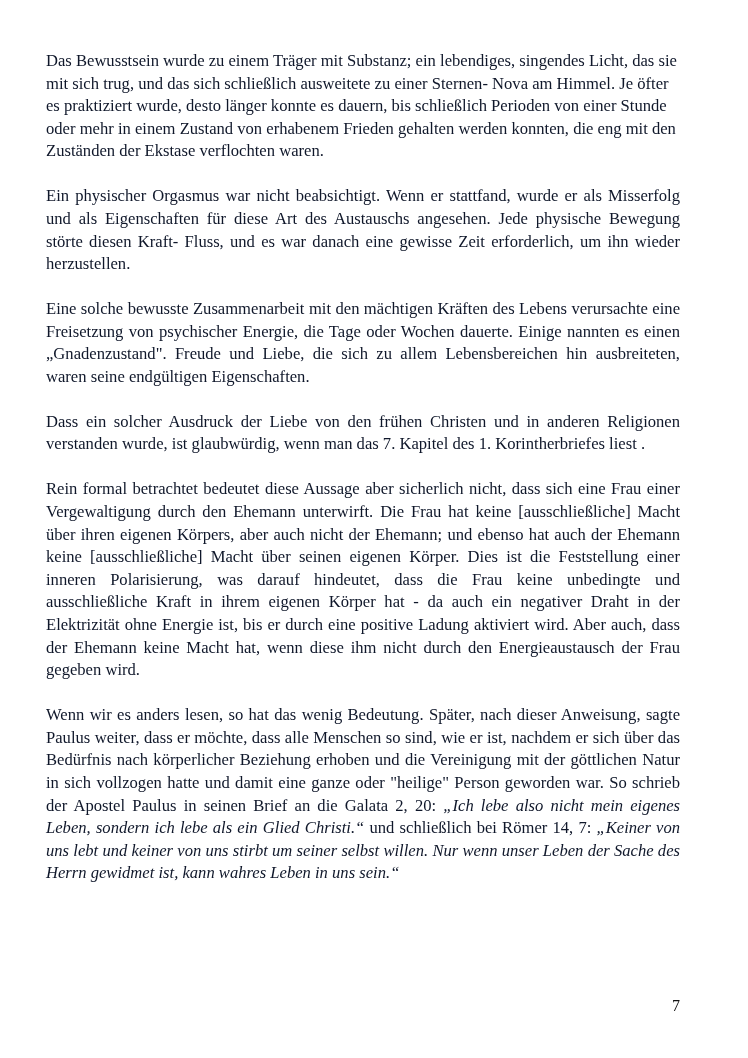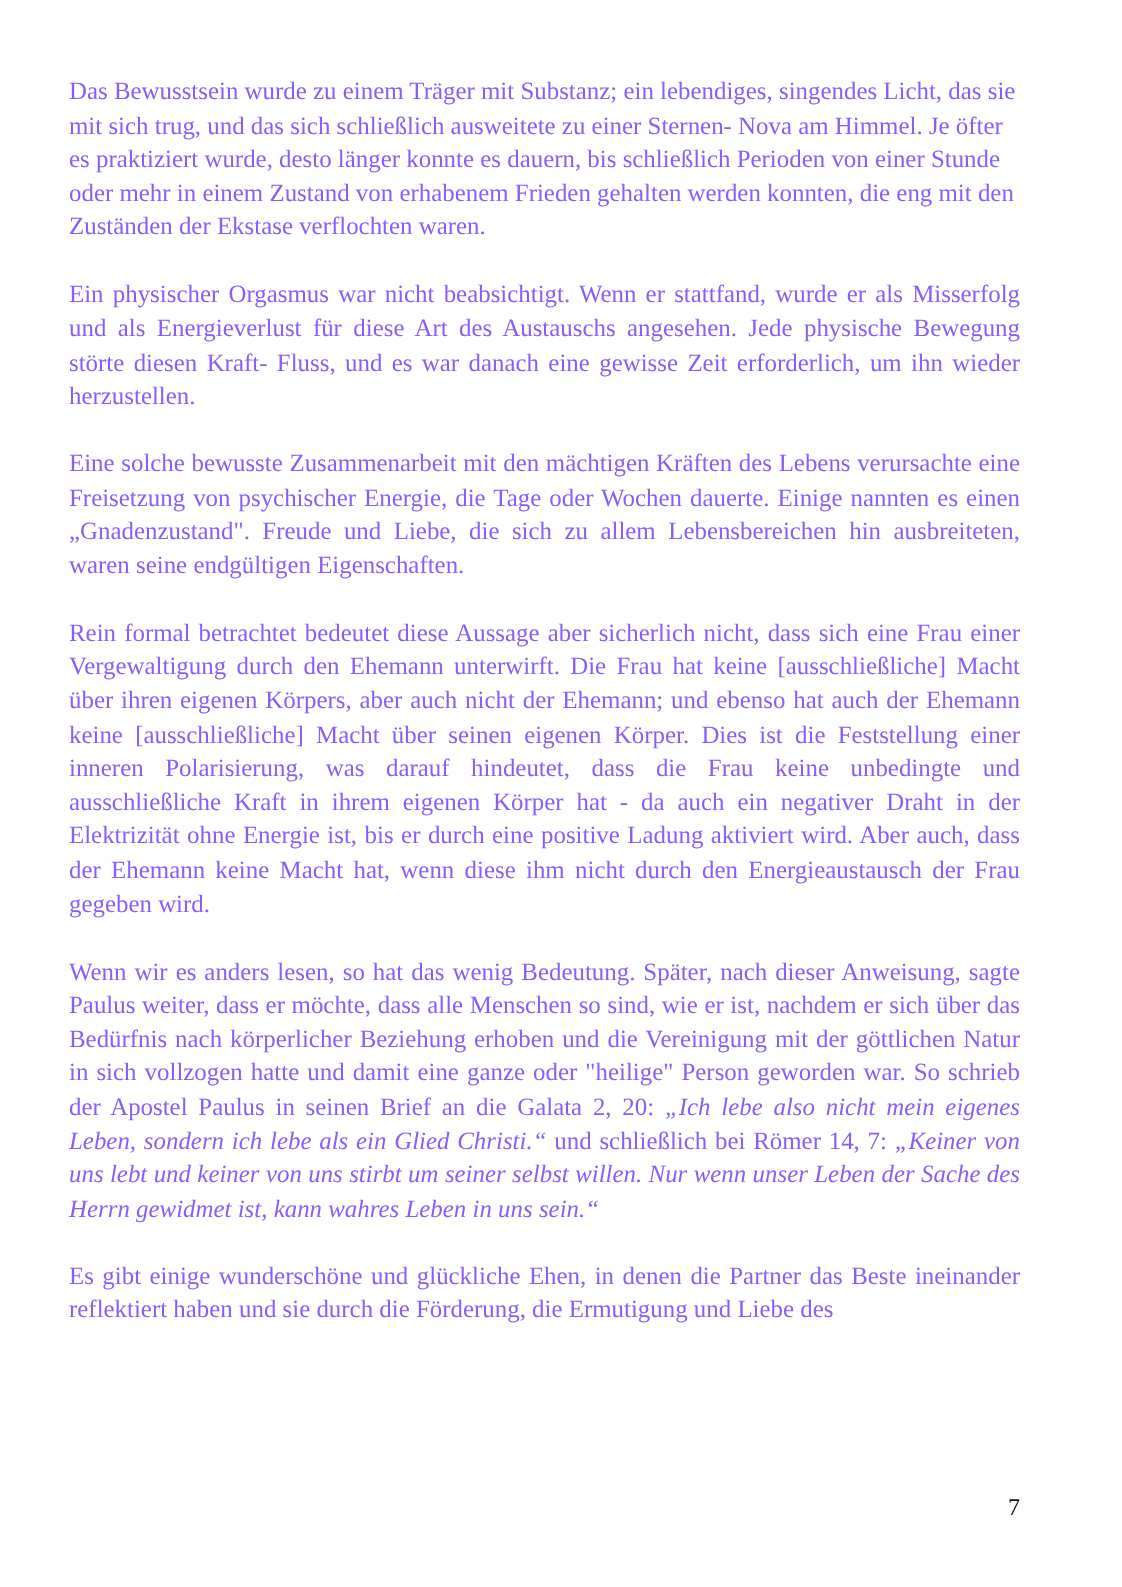--- a/index.html
+++ b/index.html
@@ -5,21 +5,21 @@
   html, body { margin: 0; padding: 0; background: #ffffff; }
   body { width: 748px; height: 1058px; position: relative; overflow: hidden; }
   .page {
     position: absolute;
     left: 46px;
     top: 50px;
     width: 634px;
     font-family: "Liberation Serif", "DejaVu Serif", serif;
     font-size: 16.6px;
     line-height: 22.6px;
-    color: #8b5cf6;
+    color: #0f172a;
   }
   .para {
     margin: 0 0 22.4px 0;
     text-align: justify;
     hyphens: manual;
   }
   .para.left { text-align: left; }
   .quote { font-style: italic; }
   .page-number {
     position: absolute;
@@ -30,22 +30,22 @@
     font-family: "Liberation Serif", "DejaVu Serif", serif;
     font-size: 16px;
     color: #111111;
   }
 </style>
 </head>
 <body>
 
 <div class="page">
   <p class="para left">Das Bewusstsein wurde zu einem Träger mit  Substanz; ein lebendiges, singendes Licht, das sie mit sich trug, und das sich schließlich ausweitete zu einer  Sternen- Nova am Himmel. Je öfter es praktiziert wurde, desto länger konnte es dauern, bis schließlich Perioden von einer Stunde oder mehr in einem Zustand von erhabenem Frieden gehalten werden konnten,  die eng mit den Zuständen der Ekstase verflochten waren.</p>
-  <p class="para">Ein physischer Orgasmus war nicht beabsichtigt. Wenn er stattfand, wurde er als Misserfolg und als Energieverlust für diese Art des Austauschs angesehen. Jede physische Bewegung störte diesen Kraft- Fluss, und es war danach eine gewisse Zeit erforderlich, um ihn wieder herzustellen.</p>
+  <p class="para">Ein physischer Orgasmus war nicht beabsichtigt. Wenn er stattfand, wurde er als Misserfolg und als Eigenschaften für diese Art des Austauschs angesehen. Jede physische Bewegung störte diesen Kraft- Fluss, und es war danach eine gewisse Zeit erforderlich, um ihn wieder herzustellen.</p>
   <p class="para">Eine solche bewusste Zusammenarbeit mit den mächtigen Kräften des Lebens verursachte eine Freisetzung von psychischer Energie,  die Tage oder Wochen dauerte. Einige nannten es einen „Gnadenzustand". Freude und Liebe, die sich zu allem Lebensbereichen hin ausbreiteten, waren seine endgültigen Eigenschaften.</p>
+  <p class="para">Dass ein solcher Ausdruck der Liebe von den frühen Christen und in anderen Religionen verstanden wurde, ist glaubwürdig, wenn man das 7. Kapitel des 1. Korintherbriefes liest .</p>
   <p class="para">Rein formal betrachtet bedeutet diese Aussage aber sicherlich nicht, dass sich eine Frau einer Vergewaltigung durch den Ehemann unterwirft. Die Frau hat keine [ausschließliche] Macht über ihren eigenen Körpers, aber auch nicht der Ehemann; und ebenso hat auch der Ehemann keine  [ausschließliche] Macht über seinen eigenen Körper.  Dies ist die Feststel­lung einer inneren Polarisierung, was darauf hindeutet, dass die Frau keine unbedingte und ausschließliche  Kraft in ihrem eigenen Körper hat - da auch ein negativer Draht in der Elektrizität ohne Energie ist, bis er durch eine positive Ladung aktiviert wird. Aber auch, dass der Ehemann keine Macht hat, wenn diese ihm nicht durch den Energieaustausch der Frau gegeben wird.</p>
   <p class="para">
     <span>Wenn wir es anders lesen, so hat das wenig Bedeutung. Später, nach dieser Anweisung, sagte Paulus weiter, dass er möchte, dass alle Menschen so sind, wie er ist, nachdem er sich über das Bedürfnis nach körperlicher Beziehung erhoben  und die Vereinigung mit der göttlichen Natur in sich vollzogen hatte und  damit eine ganze oder "heilige" Person geworden war. So schrieb der Apostel Paulus in seinen Brief an die Galata 2, 20:  </span><span class="quote">„Ich lebe also nicht mein eigenes Leben, sondern ich lebe als ein Glied Christi.“</span><span> und schließlich bei Römer 14, 7: </span><span class="quote">„Keiner von uns lebt und keiner von uns stirbt um seiner selbst willen. Nur wenn unser Leben der Sache des Herrn gewidmet ist, kann wahres Leben in uns sein.“</span>
   </p>
-  <p class="para">Es gibt einige wunderschöne und glückliche Ehen, in denen die Partner das Beste ineinander reflektiert haben und sie durch die Förderung, die Ermutigung und Liebe des</p>
 </div>
 
 <div class="page-number">7</div>
 
 </body></html>

